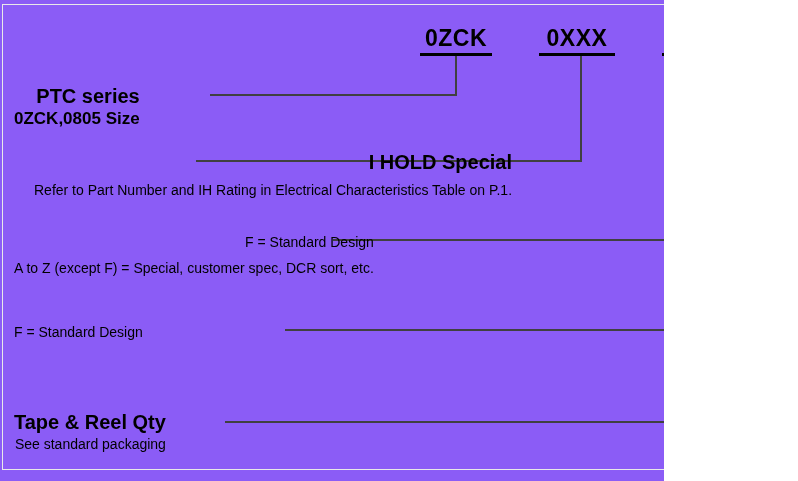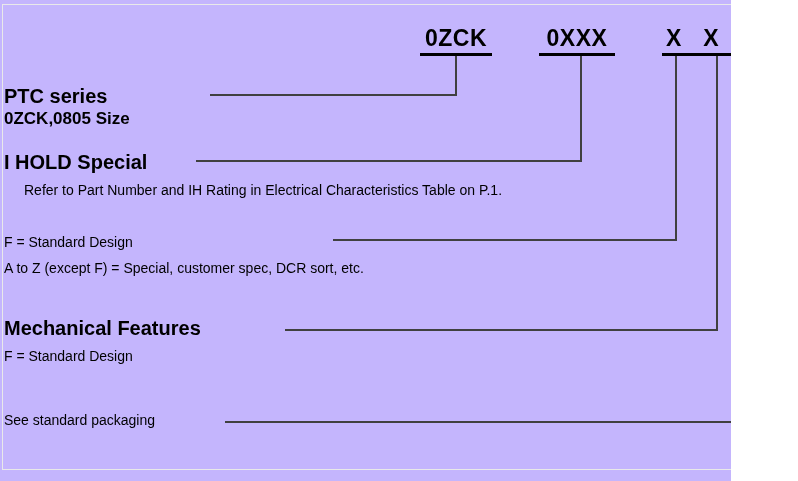--- a/index.html
+++ b/index.html
@@ -2,23 +2,23 @@
 <html><head>
 <meta charset="utf-8">
 <style>
   html, body {
     margin: 0;
     padding: 0;
     background: #ffffff;
   }
   #page {
     position: relative;
-    width: 731px;
+    width: 664px;
     height: 481px;
-    background: #c4b5fd;
+    background: #8b5cf6;
     font-family: "Liberation Sans", sans-serif;
     color: #000000;
     overflow: hidden;
     box-sizing: border-box;
   }
   
   #frame {
     position: absolute;
     left: 2px;
     top: 4px;
@@ -63,21 +63,22 @@
     left: 0;
     top: 0;
     width: 798px;
     height: 481px;
     pointer-events: none;
   }
 
   
   .block {
     position: absolute;
-    left: 4px;
+    left: 14px;
+    text-align: right;
   }
   .heading {
     font-size: 20px;
     font-weight: bold;
     line-height: 24px;
     white-space: nowrap;
     margin: 0;
   }
   .sub-strong {
     font-size: 17px;
@@ -149,23 +150,23 @@
   </div>
 
   <div class="block blk-elec">
     <div class="gap-sm"></div>
     <p class="body">F = Standard Design</p>
     <div class="gap-sm"></div>
     <p class="body">A to Z (except F) = Special, customer spec, DCR sort, etc.</p>
   </div>
 
   <div class="block blk-mech">
-    <p class="heading">Mechanical Features</p>
     <div class="gap-sm"></div>
     <p class="body">F = Standard Design</p>
     <div class="gap-sm"></div>
   </div>
 
   <div class="block blk-tape">
+    <p class="heading">Tape &amp; Reel Qty</p>
     <p class="body">See standard packaging</p>
   </div>
 
 </div>
 
 </body></html>

